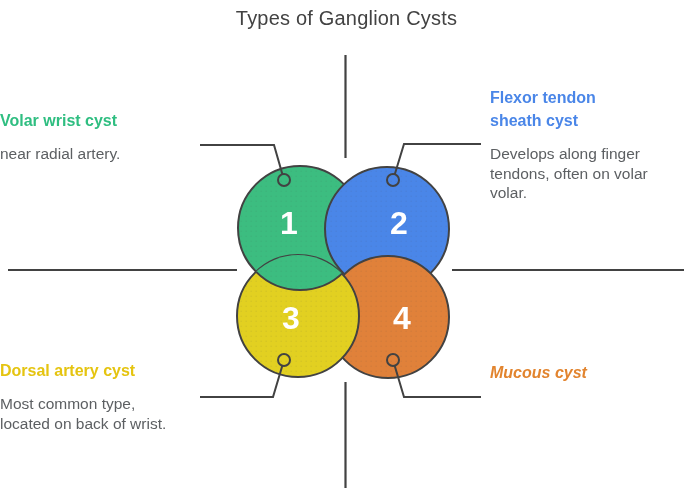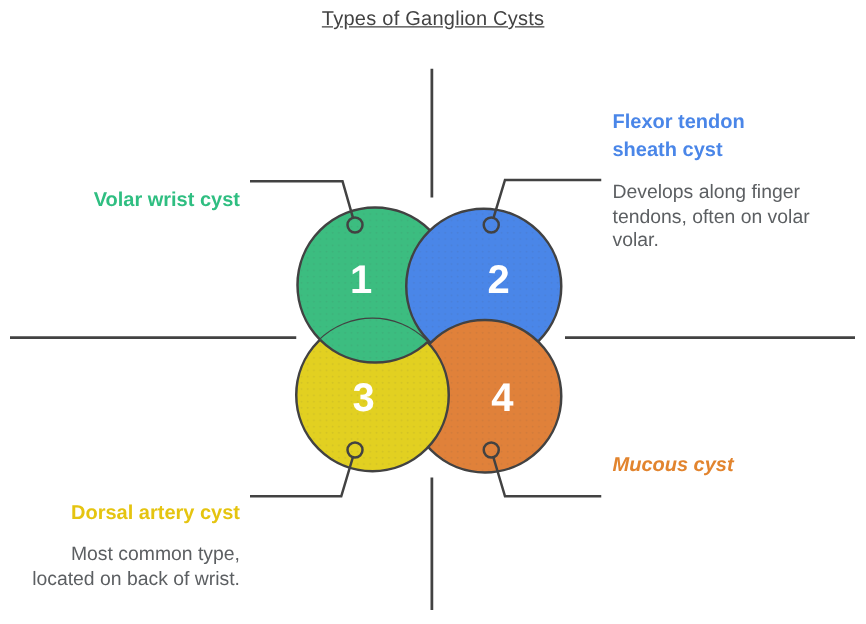--- a/index.html
+++ b/index.html
@@ -3,36 +3,36 @@
 <meta charset="utf-8">
 <style>
   html,body{margin:0;padding:0;background:#fff;}
   .canvas{
     position:relative;width:693px;height:499px;background:#ffffff;
     font-family:"Liberation Sans",sans-serif;overflow:hidden;
   }
   .canvas svg{position:absolute;left:0;top:0;}
   .diagram-title{
     position:absolute;top:7px;left:0;width:100%;text-align:center;
-    font-size:16px;color:var(--title-text);letter-spacing:.2px;text-decoration:underline;
+    font-size:20px;color:var(--title-text);letter-spacing:.2px;
   }
   .axis{stroke:var(--line);stroke-width:2.2;}
   .c{stroke:var(--line);stroke-width:2;}
   .cg{fill:var(--green);} .cb{fill:var(--blue);}
   .cy{fill:var(--yellow);} .co{fill:var(--orange);}
   .dots{fill:url(#dotpat);stroke:none;}
   .conn{fill:none;stroke:var(--line);stroke-width:2;}
   .num{
     fill:#ffffff;font-family:"Liberation Sans",sans-serif;
     font-size:32px;font-weight:700;text-anchor:middle;dominant-baseline:central;
   }
   .block{position:absolute;}
   .block .bt{font-size:16px;font-weight:700;line-height:23px;}
   .block .bd{margin-top:12px;font-size:15.5px;line-height:19.5px;color:var(--desc-text);}
-  .alright{text-align:right;margin-top:40px;}
+  .alright{}
   .t-green{color:var(--green-label);} .t-blue{color:var(--blue-label);}
   .t-yellow{color:var(--yellow-label);} .t-orange{color:var(--orange-label);}
   .blk-tl{left:0;top:109px;width:192px;}
   .blk-tr{left:490px;top:86px;width:200px;}
   .blk-bl{left:0;top:359px;width:192px;}
   .blk-br{left:490px;top:361px;width:200px;font-style:italic;}
 </style>
 </head>
 <body>
 
@@ -95,20 +95,21 @@
 
     <text class="num" x="289" y="223">1</text>
     <text class="num" x="399" y="223">2</text>
     <text class="num" x="291" y="318">3</text>
     <text class="num" x="402" y="318">4</text>
   </svg>
 
   <div class="block blk-tl alright">
     <div class="bt t-green">Volar wrist cyst</div>
     <div class="bd">
+      <div>near radial artery.</div>
     </div>
   </div>
 
   <div class="block blk-tr">
     <div class="bt t-blue">
       <div>Flexor tendon</div>
       <div>sheath cyst</div>
     </div>
     <div class="bd">
       <div>Develops along finger</div>

